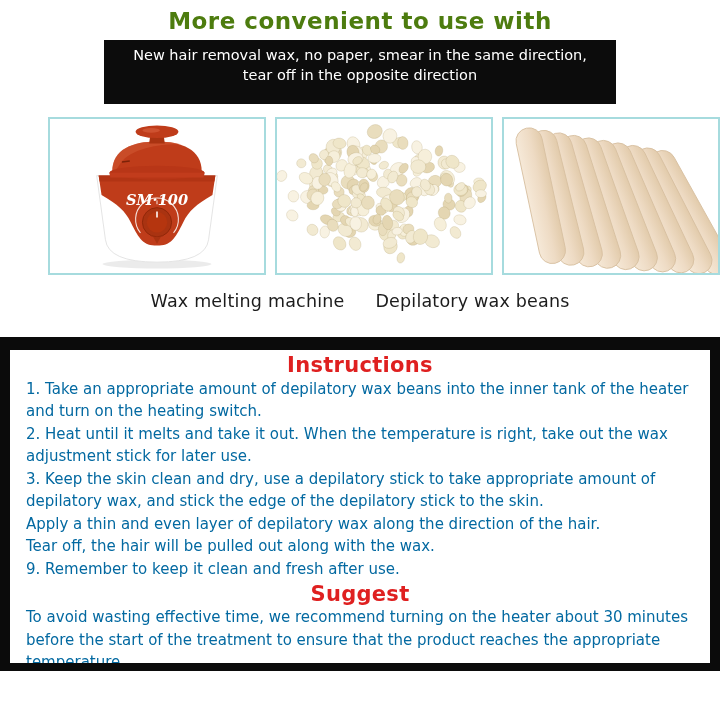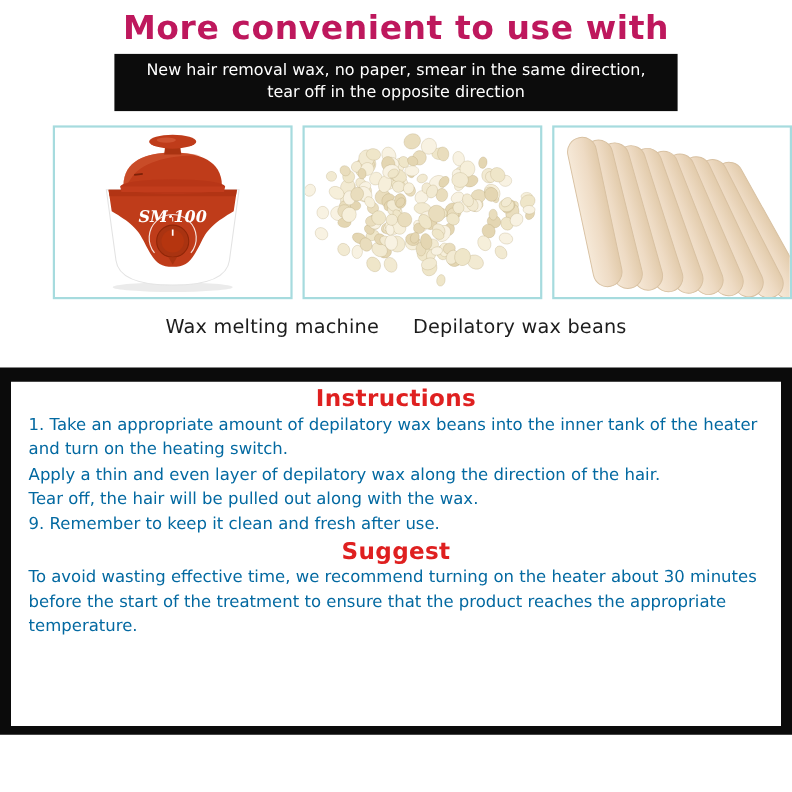--- a/index.html
+++ b/index.html
@@ -6,27 +6,27 @@
   body{
     width:720px;height:720px;overflow:hidden;position:relative;
     font-family:"DejaVu Sans","Liberation Sans",sans-serif;
     color:var(--text,#1b1b1b);
   }
   .page{width:720px;height:720px;position:relative;}
 
   
   .title{
     margin:0;padding-top:8px;text-align:center;
-    font-size:30px;font-weight:bold;letter-spacing:.5px;color:#be185d;
+    font-size:23px;font-weight:bold;letter-spacing:.5px;color:#4d7c0f;
   }
   .banner{
     width:512px;margin:6px auto 0;box-sizing:border-box;
     background:var(--banner-bg,#0c0c0c);color:var(--banner-text,#fff);
     text-align:center;font-size:14.5px;line-height:1.4;
-    padding:5px 26px 6px;min-height:47px;
+    padding:5px 26px 18px;min-height:47px;
     display:flex;align-items:center;justify-content:center;
   }
 
   
   .products{
     margin-top:13px;display:flex;gap:9px;margin-left:48px;
   }
   .product-box{
     width:224px;height:158px;box-sizing:border-box;background:#fff;
     border:2px solid var(--box-border,#a6dbde);
@@ -325,20 +325,22 @@
 
   <div class="labels">
     <div class="product-label">Wax melting machine</div>
     <div class="product-label">Depilatory wax beans</div>
   </div>
 
   <div class="instructions">
     <h2 class="red-heading">Instructions</h2>
     <div id="steps-container">
         <p class="step">1. Take an appropriate amount of depilatory wax beans into the inner tank of the heater and turn on the heating switch.</p>
+        <p class="step">2. Heat until it melts and take it out. When the temperature is right, take out the wax adjustment stick for later use.</p>
+        <p class="step">3. Keep the skin clean and dry, use a depilatory stick to take appropriate amount of depilatory wax, and stick the edge of the depilatory stick to the skin.</p>
         <p class="step">Apply a thin and even layer of depilatory wax along the direction of the hair.</p>
         <p class="step">Tear off, the hair will be pulled out along with the wax.</p>
         <p class="step">9. Remember to keep it clean and fresh after use.</p>
       </div>
     <h2 class="red-heading suggest-heading">Suggest</h2>
     <p class="step">To avoid wasting effective time, we recommend turning on the heater about 30 minutes before the start of the treatment to ensure that the product reaches the appropriate temperature.</p>
   </div>
 
 </div>
 

